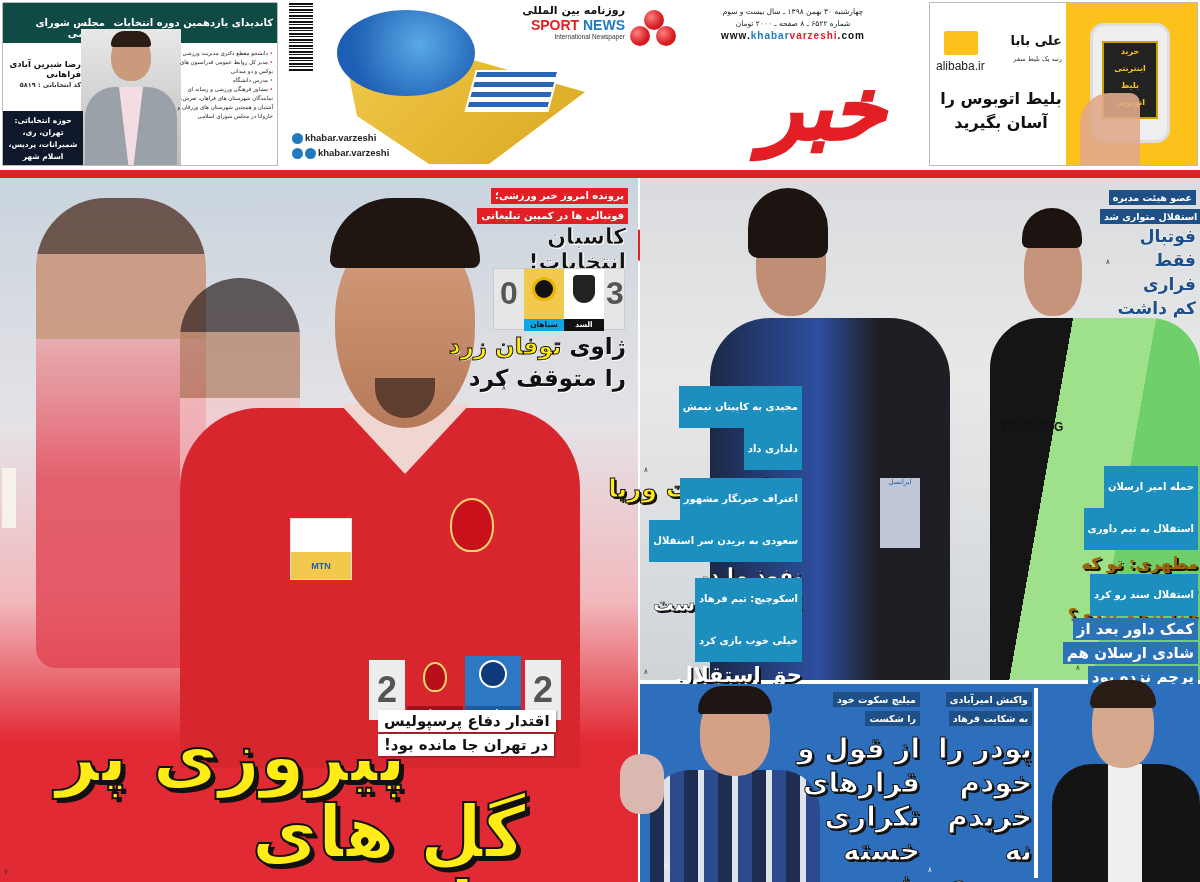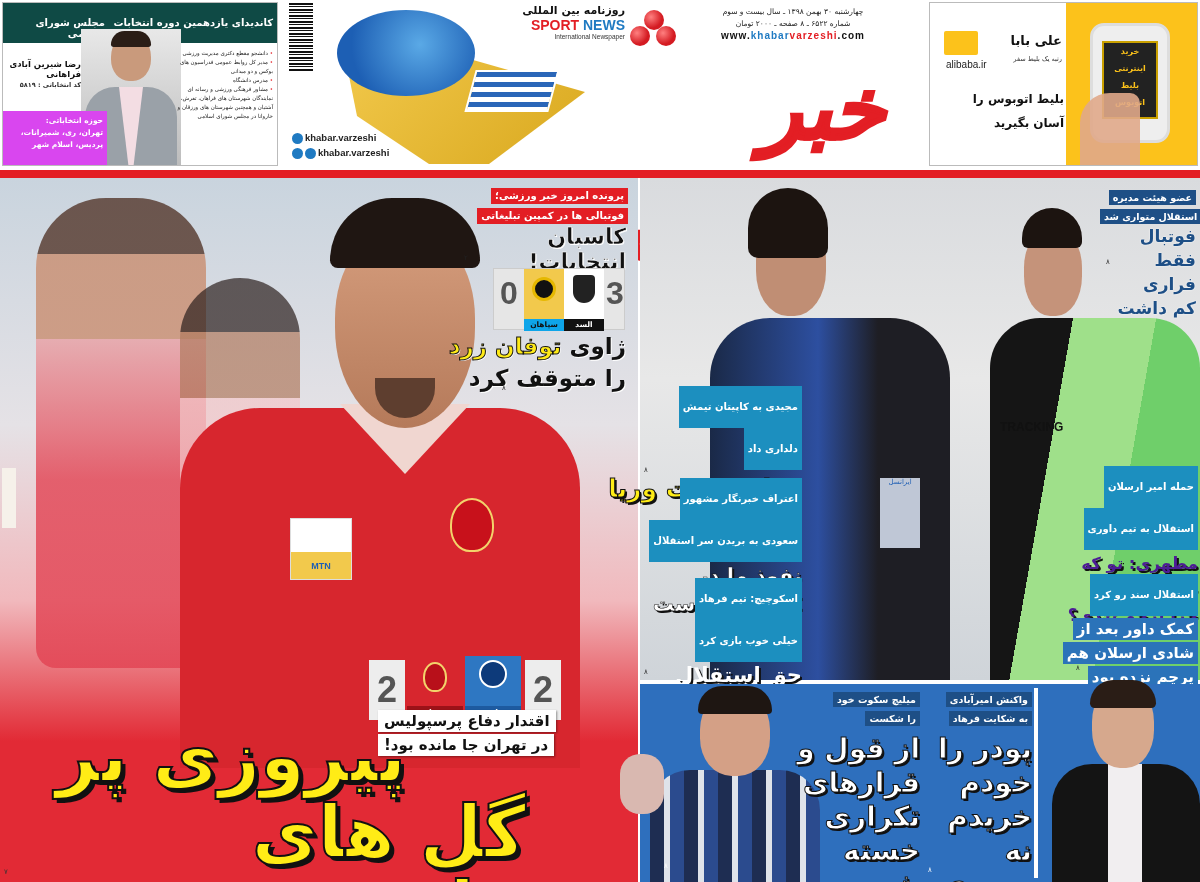--- a/index.html
+++ b/index.html
@@ -17,21 +17,21 @@
 #cand .photo{left:78px;top:26px;width:100px;height:138px;background:linear-gradient(#e8e8e8,#bcbcbc)}
 #cand .photo .head{left:30px;top:4px;width:40px;height:48px;border-radius:50% 50% 45% 45%;background:#c99a7c}
 #cand .photo .hair{left:30px;top:2px;width:40px;height:16px;border-radius:20px 20px 4px 4px;background:#2a1d16}
 #cand .photo .suit{left:4px;top:58px;width:92px;height:80px;background:#9aa1a8;border-radius:30px 30px 0 0}
 #cand .photo .shirt{left:38px;top:58px;width:24px;height:80px;background:#f3dde3;clip-path:polygon(0 0,100% 0,60% 100%,40% 100%)}
 #cand .bullets{right:4px;top:46px;width:100px;font-size:5.5px;line-height:9px;color:#222}
 #cand .bullets li{list-style:none}
 #cand .bullets li:before{content:"• ";color:#e31e24}
 #cand .name{right:200px;left:4px;top:56px;font-size:8.5px;font-weight:bold;color:#111;text-align:right}
 #cand .code{left:4px;top:78px;width:74px;font-size:6.5px;font-weight:bold;color:#333;}
-#cand .district{left:0;top:108px;width:104px;height:56px;background:#d946ef;color:#fff;font-size:7.5px;font-weight:bold;text-align:right;padding:4px 4px;line-height:12px}
+#cand .district{left:0;top:108px;width:80px;height:56px;background:#0f172a;color:#fff;font-size:7.5px;font-weight:bold;text-align:center;padding:4px 4px;line-height:12px}
 
 #barcode{left:289px;top:3px;width:24px;height:68px;background:repeating-linear-gradient(180deg,#111 0 2px,#fff 2px 3px,#111 3px 4px,#fff 4px 6px)}
 
 #logo{left:335px;top:4px;width:550px;height:162px}
 #globe{left:2px;top:6px;width:138px;height:86px;border-radius:50%;background:radial-gradient(circle at 60% 40%,#5aa9e6,#1d5fb4 70%)}
 #heart{left:10px;top:40px;width:240px;height:120px;background:linear-gradient(135deg,#f2c94c,#d9a81e);clip-path:polygon(0 10%,30% 0,100% 40%,60% 100%,35% 100%,5% 60%)}
 #flag{left:135px;top:66px;width:84px;height:42px;background:repeating-linear-gradient(180deg,#2a66b8 0 5px,#fff 5px 10px);transform:skewX(-15deg);border:2px solid #fff}
 #sportnews{left:160px;top:0;width:130px;text-align:right}
 #sportnews .fa{font-size:11px;font-weight:bold;color:#111}
 #sportnews .en{font-family:"Liberation Sans",sans-serif;font-size:14px;font-weight:bold;color:#e31e24}
@@ -48,22 +48,22 @@
 #social .ic{display:inline-block;width:11px;height:11px;border-radius:50%;background:#1f7ac2;vertical-align:middle;margin-right:2px}
 
 #ad{left:929px;top:2px;width:269px;height:164px;border:1px solid #bbb;background:#fff;overflow:hidden}
 #ad .yellow{left:136px;top:0;width:133px;height:164px;background:#fcc21b}
 #ad .phone{left:160px;top:20px;width:80px;height:120px;border-radius:14px;background:#eee;border:3px solid #ddd}
 #ad .screen{left:172px;top:38px;width:56px;height:78px;background:#222;border:2px solid #c9a000;color:#fcc21b;font-size:8px;font-weight:bold;text-align:center;line-height:17px;}
 #ad .hand{left:150px;top:90px;width:60px;height:74px;background:#e0a98a;border-radius:30px 10px 0 0;opacity:.9}
 #ad .brand{left:62px;top:30px;width:70px;text-align:right;font-size:13px;font-weight:bold;color:#111}
 #ad .tag{left:56px;top:52px;width:76px;text-align:right;font-size:6.5px;color:#333}
 #ad .logoicon{left:14px;top:28px;width:34px;height:24px;background:#fcc21b;border-radius:2px}
-#ad .logotxt{left:16px;top:56px;width:50px;font-family:"Liberation Sans",sans-serif;font-size:10px;color:#222}
-#ad .copy{left:8px;top:84px;width:126px;text-align:right;font-size:12px;font-weight:bold;color:#111;line-height:24px}
+#ad .logotxt{left:6px;top:56px;width:50px;font-family:"Liberation Sans",sans-serif;font-size:12px;color:#222}
+#ad .copy{left:8px;top:84px;width:126px;text-align:center;font-size:16px;font-weight:bold;color:#111;line-height:24px}
 
 #hero{left:0;top:178px;width:638px;height:704px;background:linear-gradient(180deg,#c9d4de 0%,#e5e2e6 35%,#f1b9bd 60%,#e22a35 80%,#e22a35 100%);overflow:hidden}
 #hero .p1{left:36px;top:20px;width:170px;height:470px;background:linear-gradient(#53362a 0 12%,#c98d6f 12% 30%,#e9a0a4 30%,#e24252 60%);border-radius:70px 70px 20px 20px;opacity:.8}
 #hero .p2{left:180px;top:100px;width:120px;height:300px;background:linear-gradient(#2b1f1d 0 18%,#b07a5e 18% 40%,#f3c6c8 40%);border-radius:60px 60px 10px 10px;opacity:.7}
 #hero .main{left:290px;top:20px;width:300px;height:560px}
 #hero .main .hair{left:40px;top:0;width:150px;height:70px;border-radius:80px 80px 10px 10px;background:#1f1612}
 #hero .main .face{left:45px;top:30px;width:140px;height:200px;border-radius:45% 45% 50% 50%;background:linear-gradient(#d59d7d,#b57a5a)}
 #hero .main .beard{left:85px;top:180px;width:60px;height:40px;border-radius:0 0 30px 30px;background:#5e3e2f}
 #hero .main .jersey{left:-110px;top:210px;width:400px;height:360px;background:#d7262e;border-radius:80px 80px 0 0}
 #hero .main .collar{left:50px;top:206px;width:130px;height:70px;background:#f0d6d0;clip-path:polygon(0 0,100% 0,50% 100%)}
@@ -105,21 +105,21 @@
 #rtop .player .brand{left:0;top:212px;width:80px;font-family:"Liberation Sans",sans-serif;font-size:12px;font-weight:bold;color:#111}
 #fotbal{left:1100px;top:186px;width:96px;text-align:right}
 #fotbal .h{font-size:17px;font-weight:bold;color:#1e4f86;line-height:24px;text-shadow:0 0 2px #fff}
 #majidi{left:642px;top:386px;width:160px;text-align:right}
 #majidi .h{font-size:25px;font-weight:bold;color:#ffec16;-webkit-text-stroke:1px #111;text-shadow:2px 2px 0 #111;margin-top:4px;white-space:nowrap}
 #afc{left:642px;top:478px;width:160px;text-align:right}
 #afc .h{font-size:21px;font-weight:bold;color:#fff;-webkit-text-stroke:.5px #111;text-shadow:2px 2px 0 #111;line-height:28px;white-space:nowrap}
 #skoch{left:642px;top:578px;width:160px;text-align:right}
 #skoch .h{font-size:21px;font-weight:bold;color:#fff;text-shadow:2px 2px 0 #111;line-height:26px}
 #motahari{left:1010px;top:466px;width:188px;text-align:right}
-#motahari .h{font-size:16.5px;font-weight:bold;color:#4c1d95;text-shadow:2px 2px 0 #111;line-height:24px;margin-top:2px}
+#motahari .h{font-size:16.5px;font-weight:bold;color:#a16207;text-shadow:2px 2px 0 #111;line-height:24px;margin-top:2px}
 #komak{left:1040px;top:574px;width:158px;text-align:right}
 #komak .h div{background:#2b73b9;display:inline-block;color:#fff;font-size:15px;font-weight:bold;padding:0 4px;line-height:22px;margin-top:2px;white-space:nowrap}
 .pg{font-size:7px;color:#222}
 
 #rbot{left:640px;top:684px;width:560px;height:198px;background:#2e6fbd}
 #rbot .divider{left:394px;top:4px;width:4px;height:190px;background:#fff}
 #rbot .left{left:0;top:0;width:150px;height:198px}
 #rbot .left .head{left:60px;top:8px;width:70px;height:84px;border-radius:45%;background:#d4a086}
 #rbot .left .hair{left:58px;top:2px;width:74px;height:28px;border-radius:36px 36px 6px 6px;background:#1e1612}
 #rbot .left .shirt{left:10px;top:86px;width:170px;height:112px;background:repeating-linear-gradient(90deg,#1e2d52 0 14px,#dfe3ea 14px 20px,#2b4b8e 20px 34px);border-radius:40px 40px 0 0}

